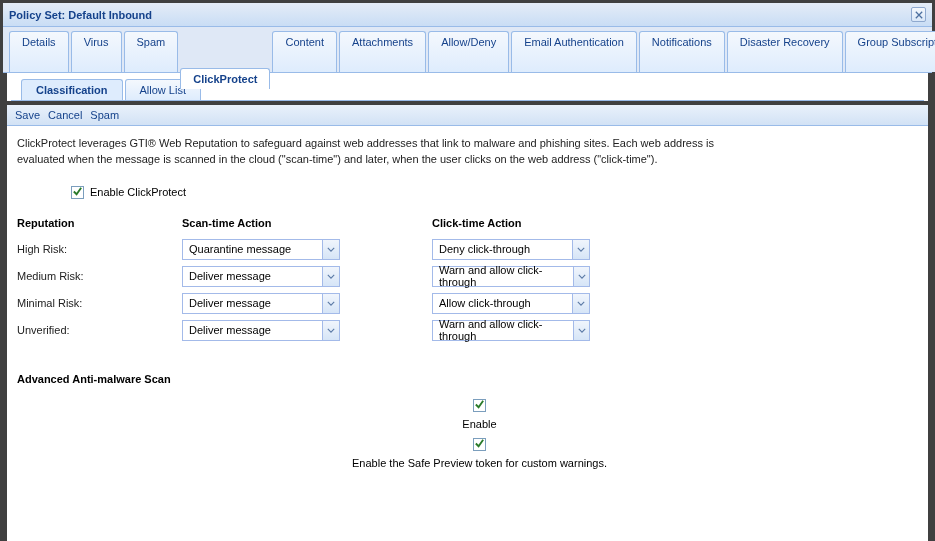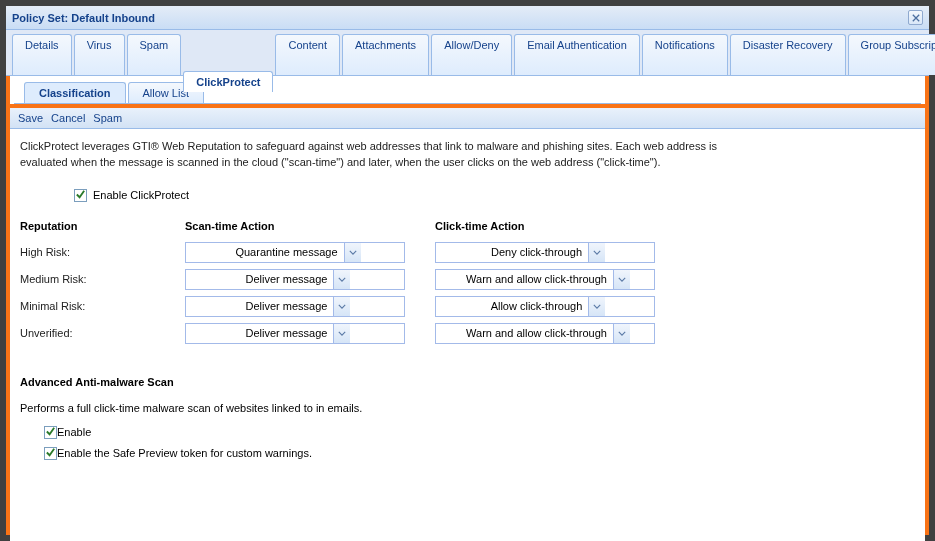--- a/index.html
+++ b/index.html
@@ -5,22 +5,22 @@
   * { box-sizing: border-box; margin: 0; padding: 0; }
   body {
     font-family: Tahoma, Arial, sans-serif;
     font-size: 11px;
     color: #000;
     background: #fff;
   }
   .window {
     width: 935px;
     height: 541px;
-    border: 6px solid #404040;
-    background: #f97316;
+    border: 3px solid #404040;
+    background: #404040;
     position: relative;
   }
   .titlebar {
     background: linear-gradient(#e4ecf7, #c9ddf5);
     border-bottom: 1px solid #99bbe8;
     height: 24px;
     padding: 0 6px;
     display: flex;
     align-items: center;
     justify-content: space-between;
@@ -142,27 +142,27 @@
   .grid {
     display: grid;
     grid-template-columns: 165px 250px 250px;
     row-gap: 6px;
     align-items: center;
   }
   .col-header { font-weight: bold; padding-bottom: 4px;}
   .row-label { color: #222; }
 
   .select {
-    width: 220px;
+    width: 158px;
     height: 21px;
     border: 1px solid #a3bae9;
     background: #fff;
     display: flex;
     align-items: center;
-    justify-content: center;
+    justify-content: space-between;
     font-size: 11px;
     cursor: pointer;
   }
   .select-text { padding: 0 6px; color: #000; }
   .select-btn {
     width: 17px;
     height: 100%;
     border-left: 1px solid #a3bae9;
     background: linear-gradient(#f0f5fc, #d6e5f7);
     display: flex;
@@ -173,22 +173,24 @@
 
   .section-header {
     font-weight: bold;
     margin-top: 32px;
     margin-bottom: 14px;
   }
   .section-desc { margin-bottom: 12px; }
   .checkbox-row2 {
     display: flex;
     align-items: center;
+    gap: 6px;
     margin-left: 24px;
     margin-bottom: 8px;
+    flex-direction: column;
   }
 </style>
 </head>
 <body>
 
 <div class="window">
   <div class="titlebar">
     <span class="titlebar-text">Policy Set: Default Inbound</span>
     <div class="close-btn">
       <span>
@@ -312,21 +314,20 @@
         <span class="select-text">Warn and allow click-through</span>
         <span class="select-btn">
             <svg viewBox="0 0 10 6">
               <path d="M1 1 L5 5 L9 1" fill="none" stroke="#5b7aa6" stroke-width="1.4"></path>
             </svg>
           </span>
       </div>
     </div>
 
     <div class="section-header">Advanced Anti-malware Scan</div>
-    <div class="section-desc">Performs a full click-time malware scan of websites linked to in emails.</div>
 
     <div class="checkbox-row2">
       <span class="checkbox">
         <span>
           <svg viewBox="0 0 12 12">
               <path d="M2 6 L5 9 L10 2" stroke="#2a7a2a" stroke-width="2" fill="none"></path>
             </svg>
         </span>
       </span>
       <span>Enable</span>

